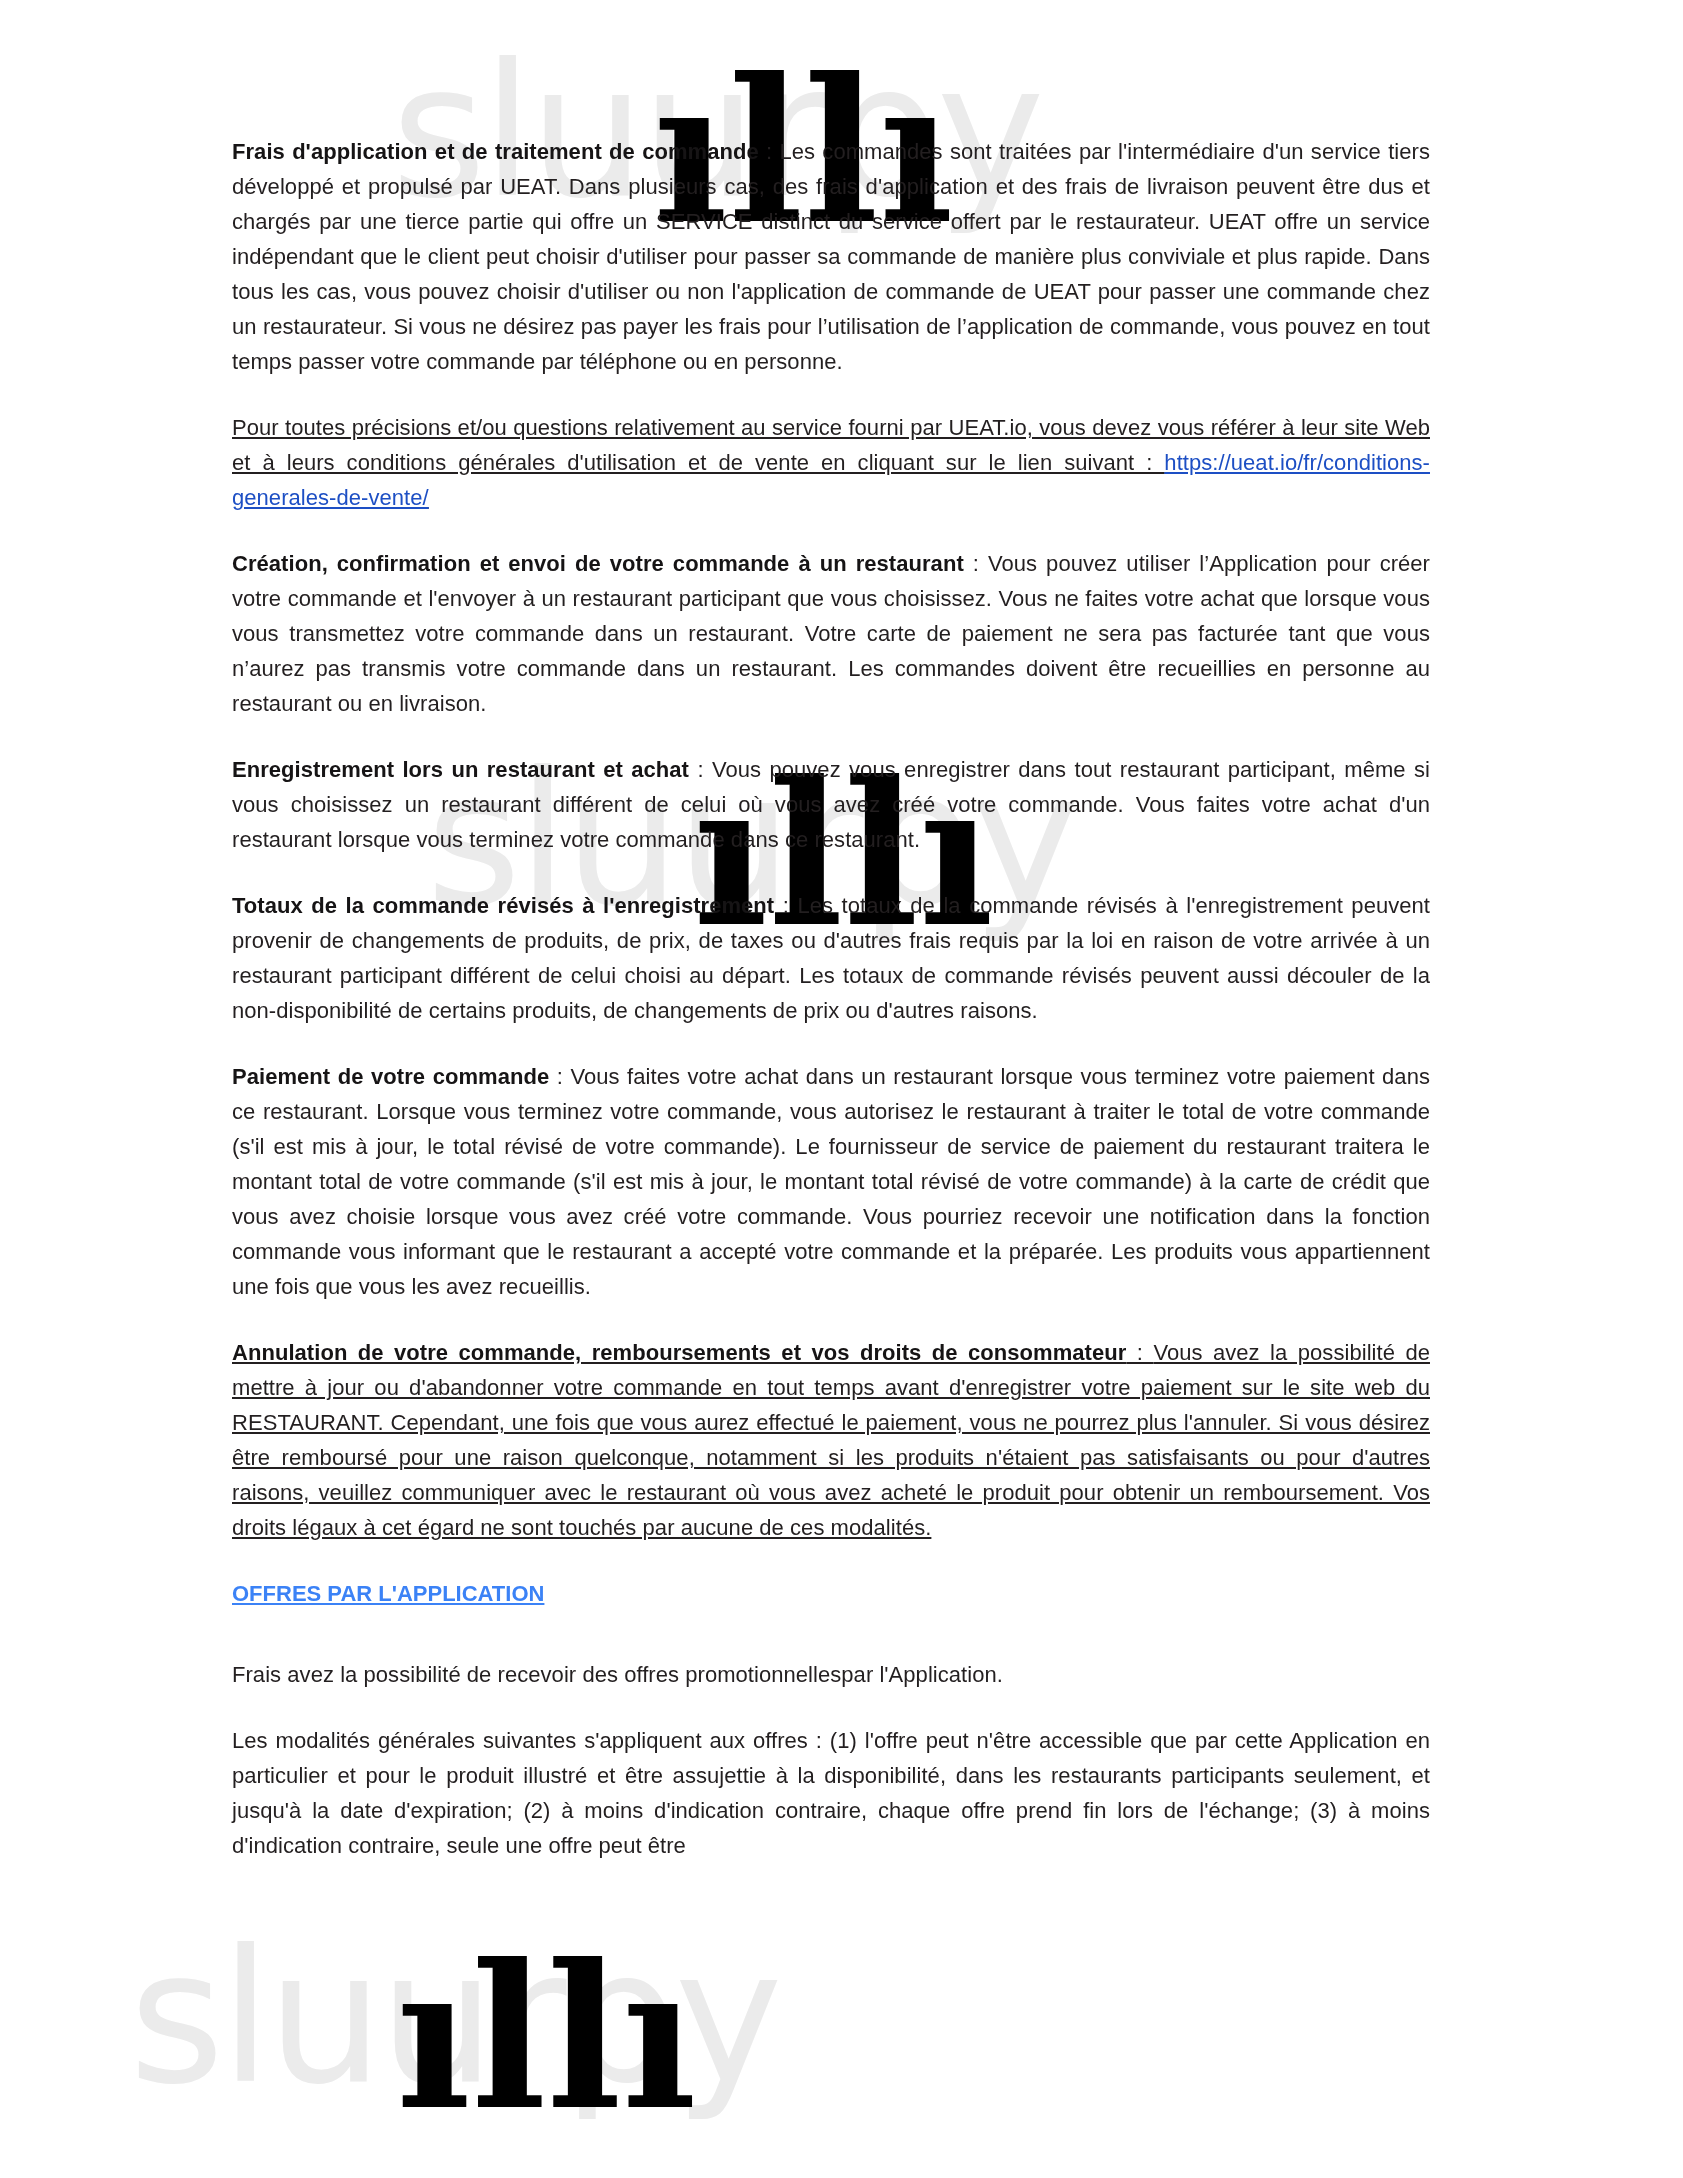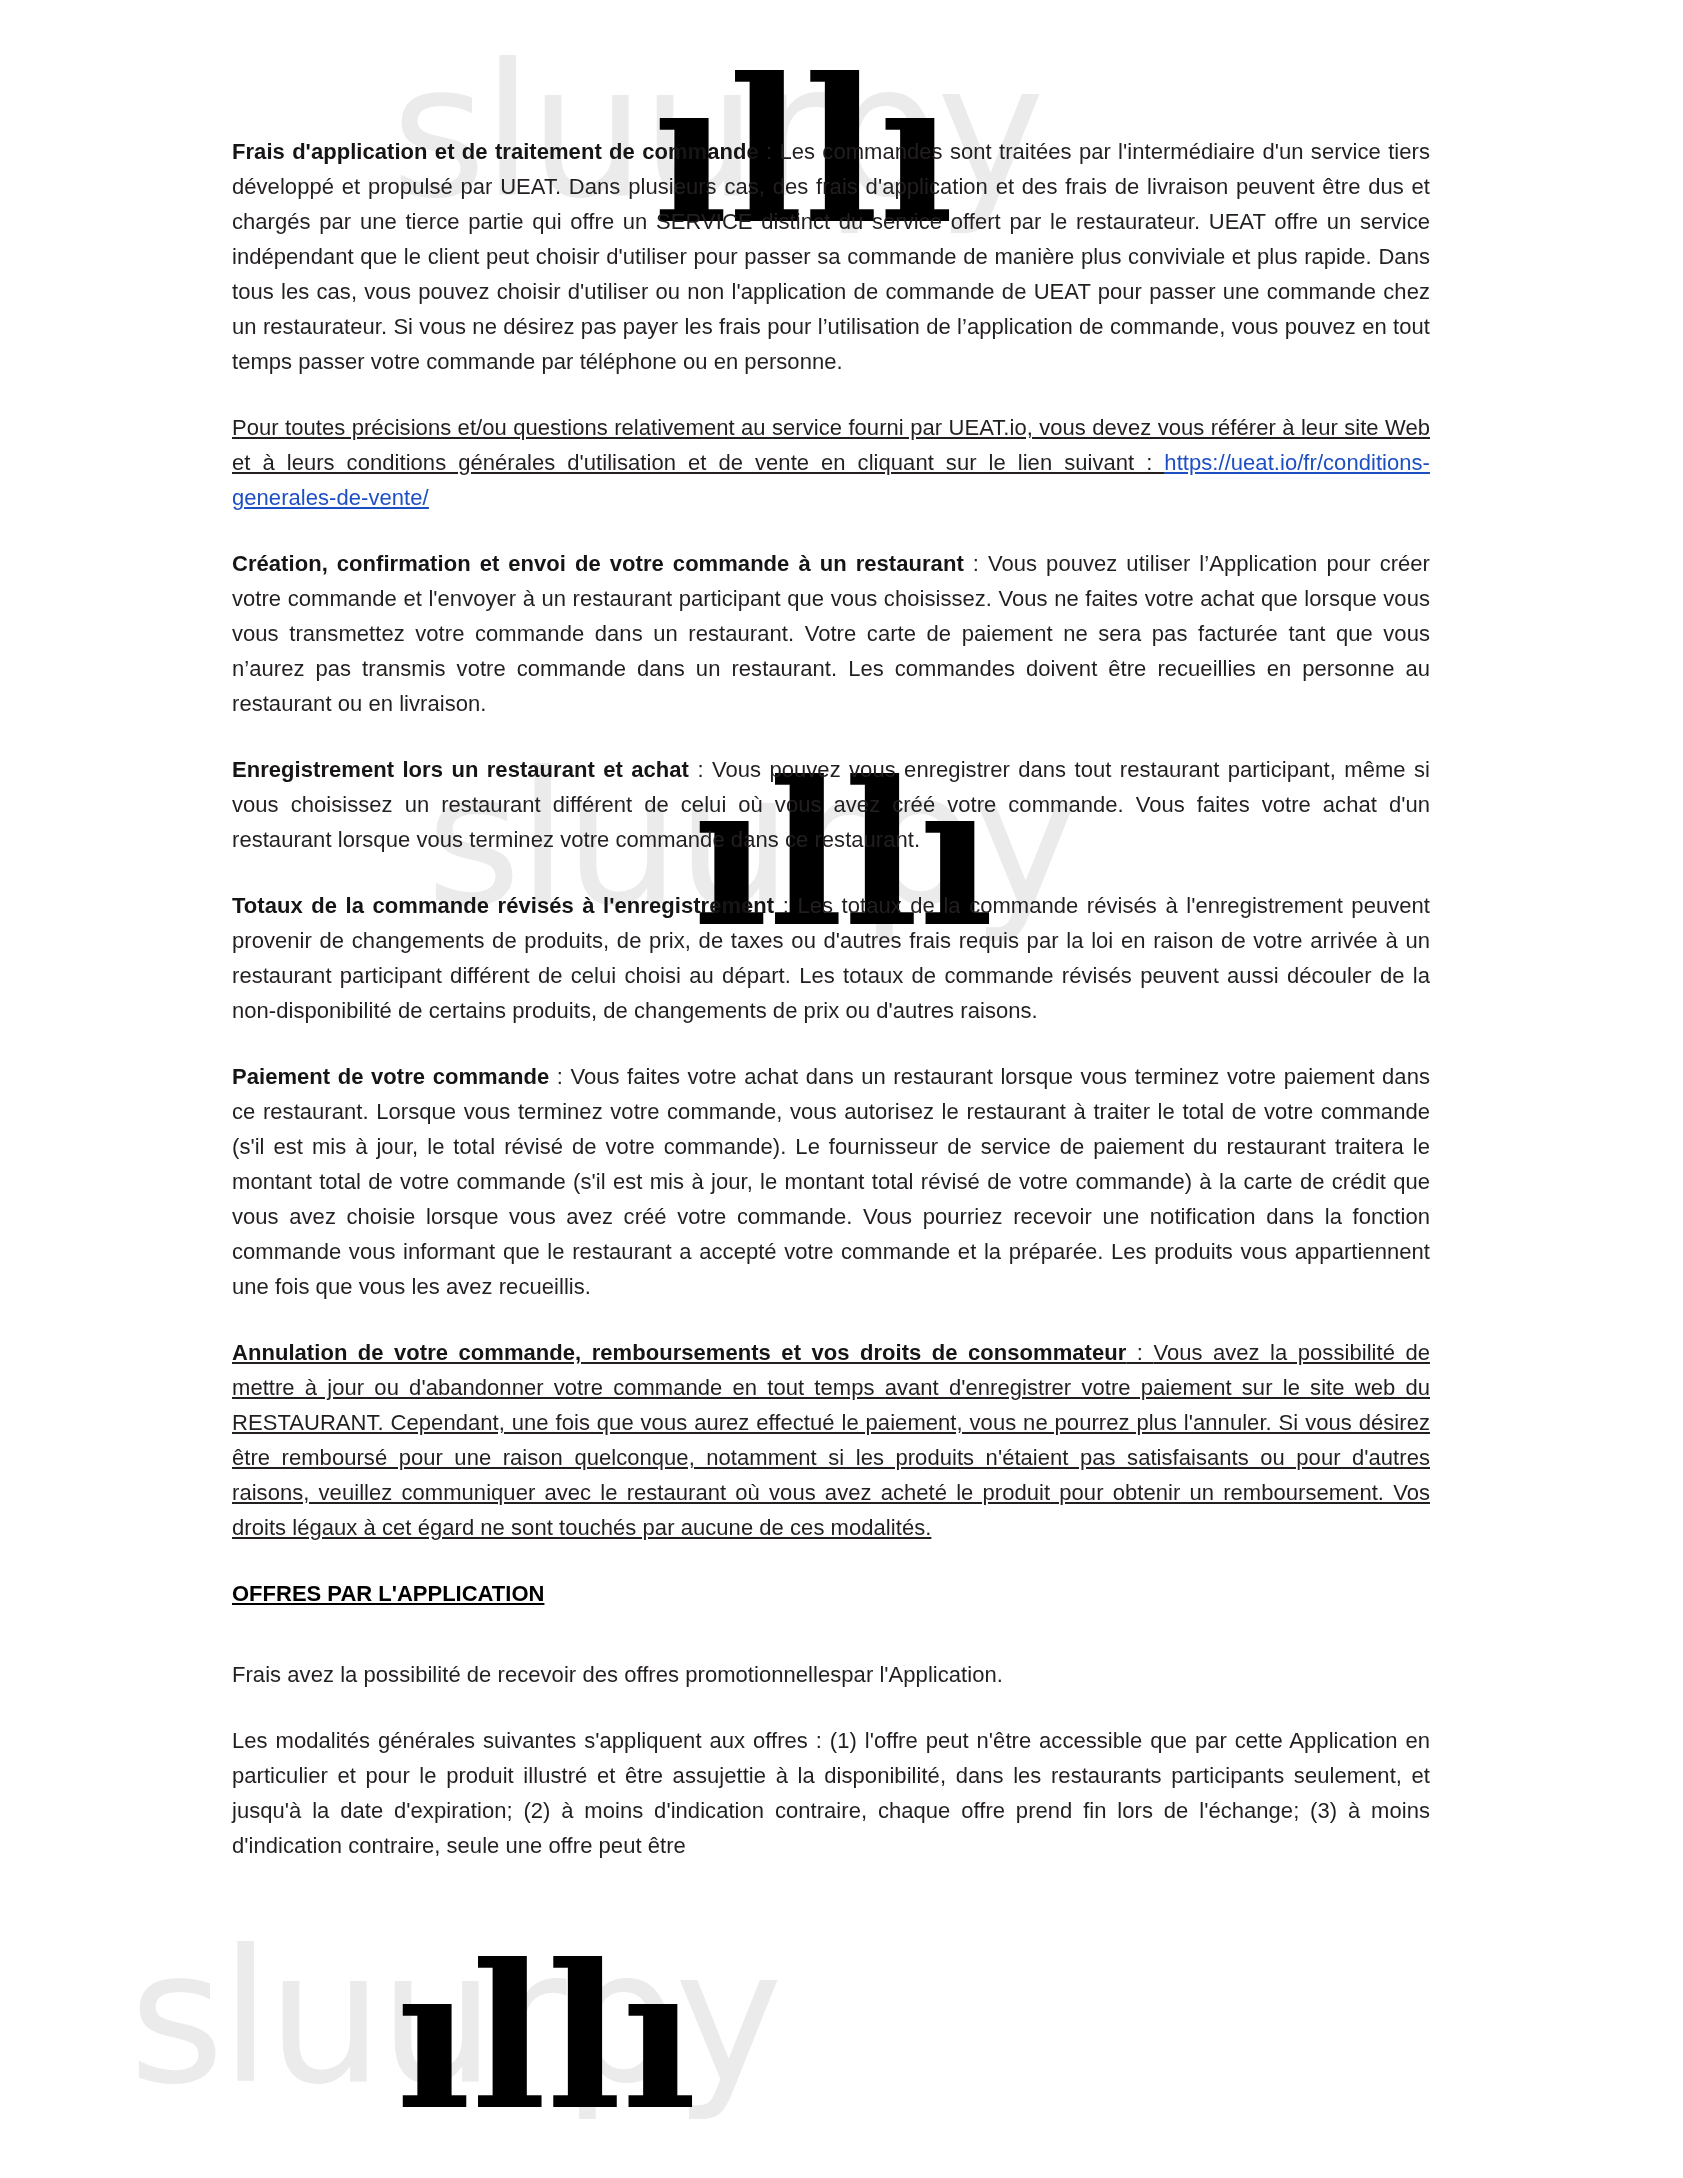--- a/index.html
+++ b/index.html
@@ -91,21 +91,21 @@
   }
   p.para:last-child { margin-bottom: 4px; }
   .lead {
     font-weight: 700;
     color: #161415;
   }
   .heading {
     font-weight: 700;
     font-size: 22px;
     line-height: 35px;
-    color: #000000;
+    color: #3b82f6;
     margin: 0 0 41px 0;
     text-align: left;
   }
   .gap-lg { margin-bottom: 46px; text-decoration: underline; }
   .gap-xl { margin-bottom: 51px; }
   a.doclink {
     color: #1d4fc4;
     text-decoration: underline;
     text-underline-offset: 2px;
   }

